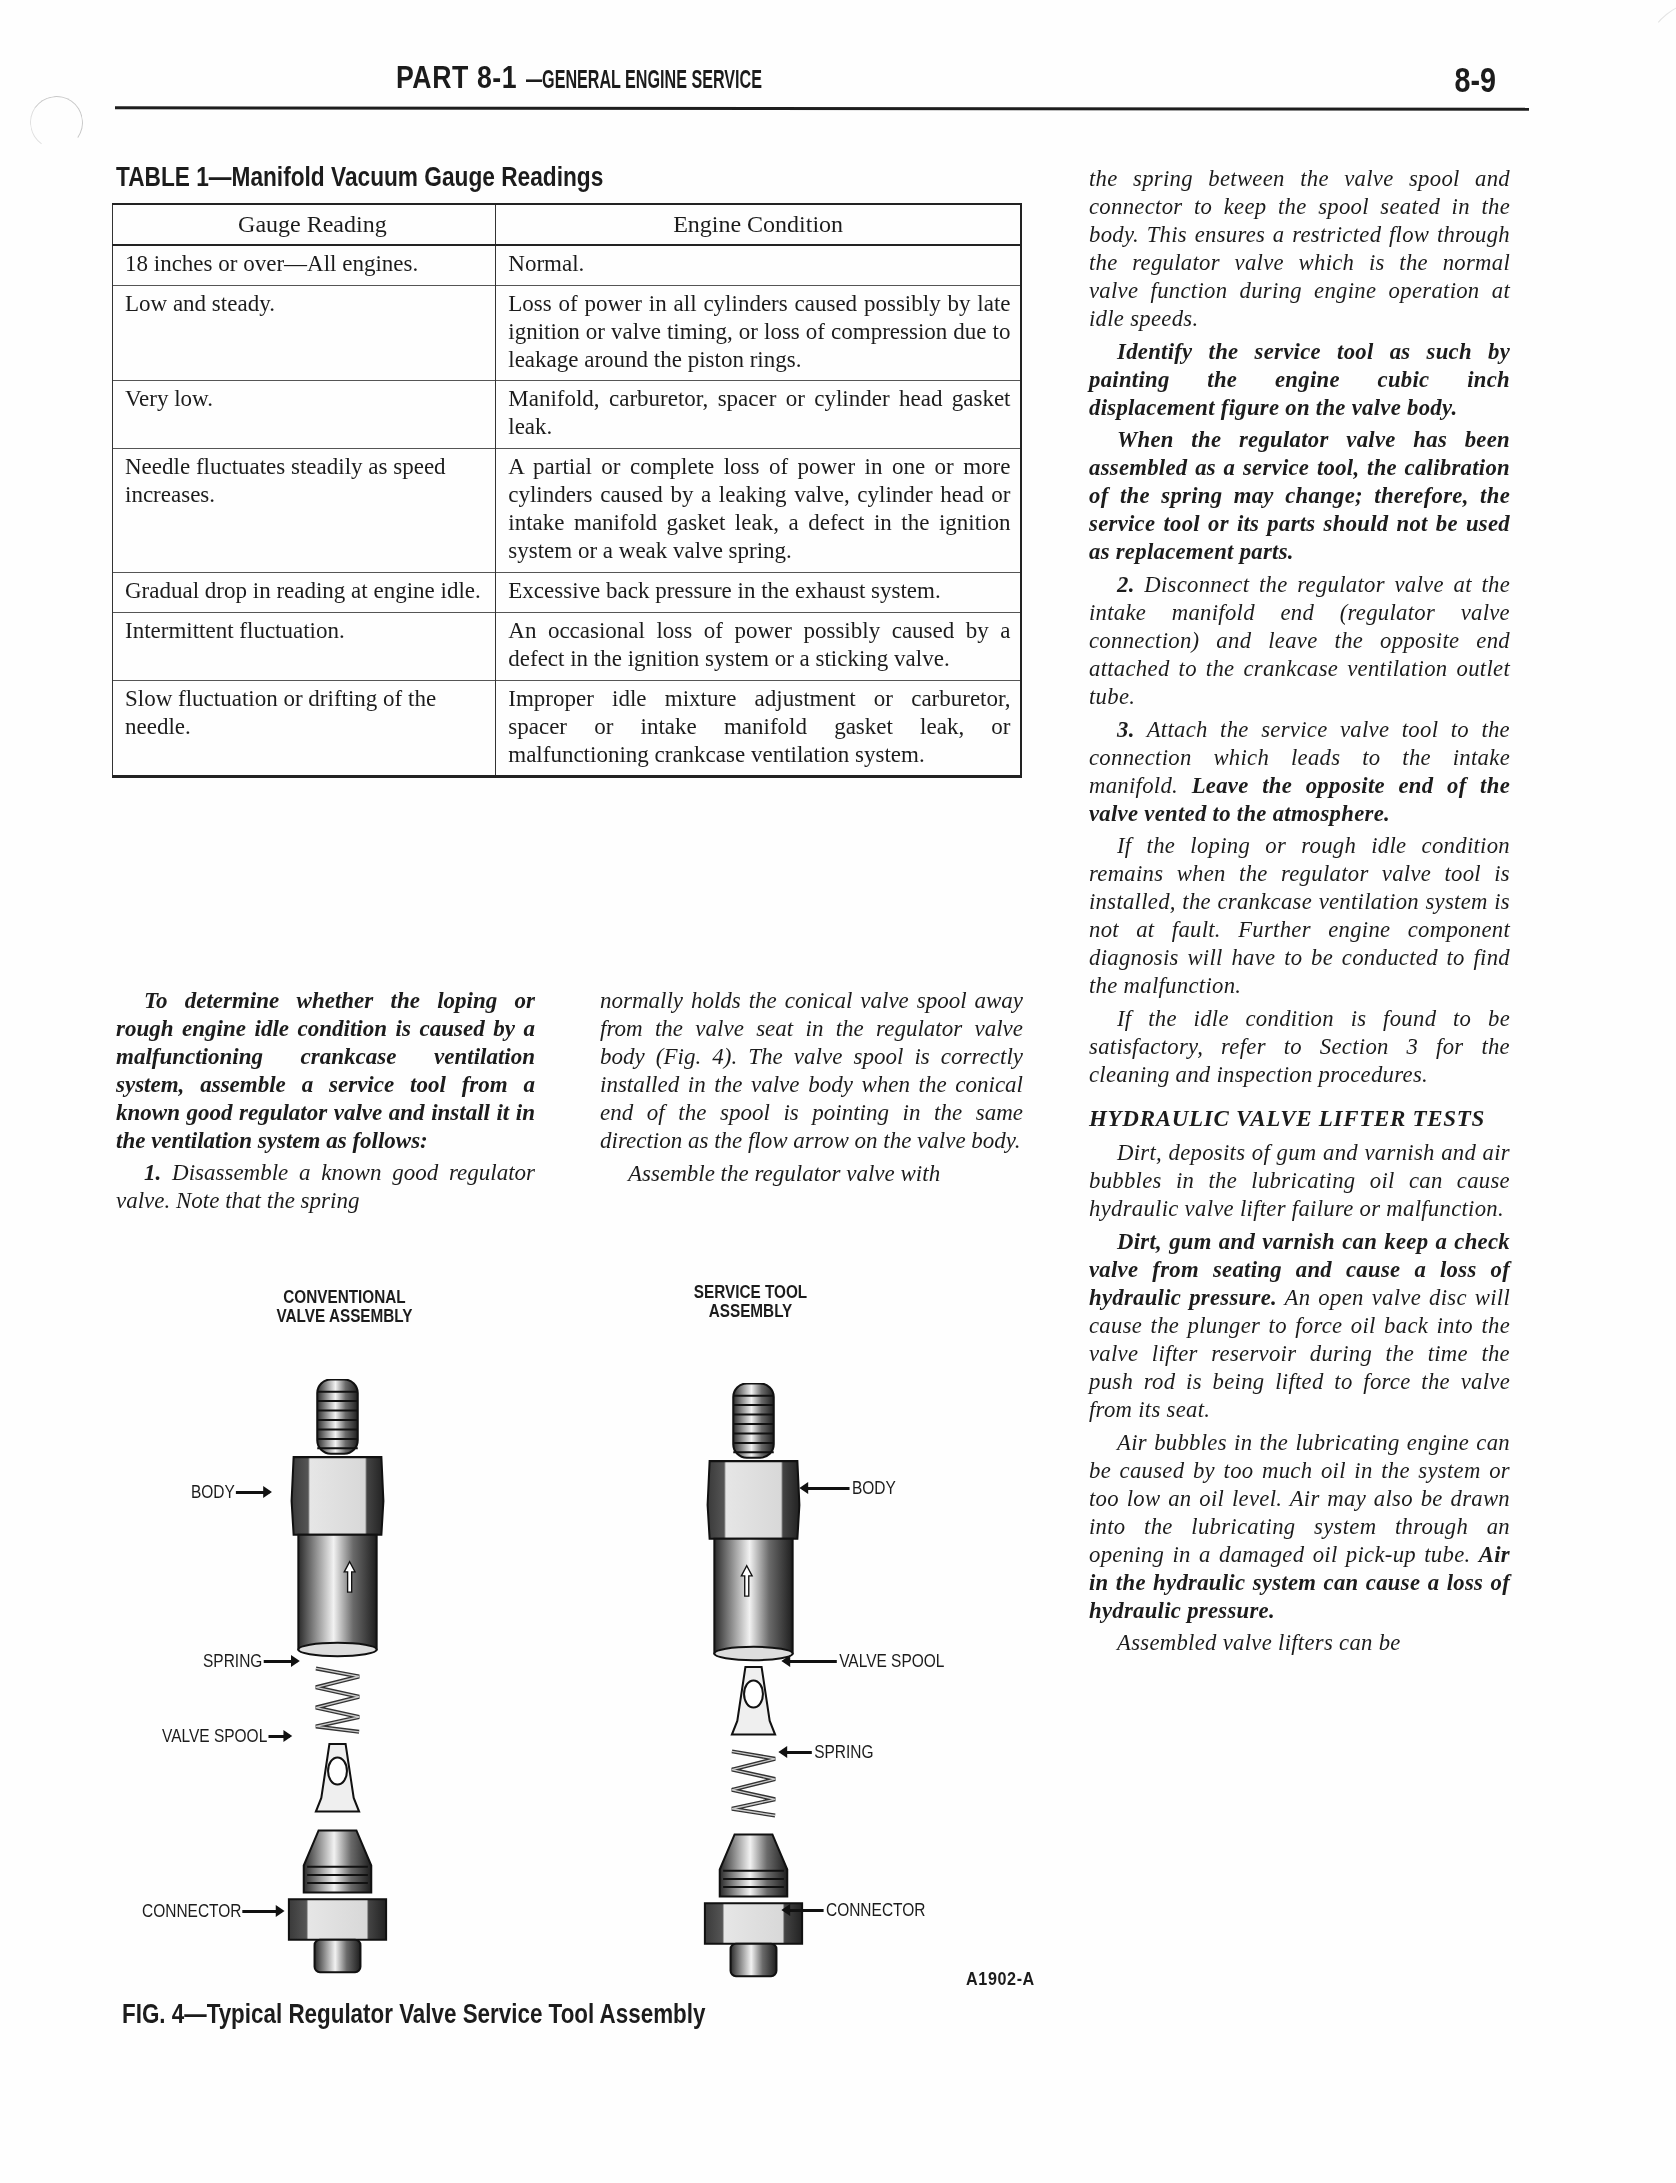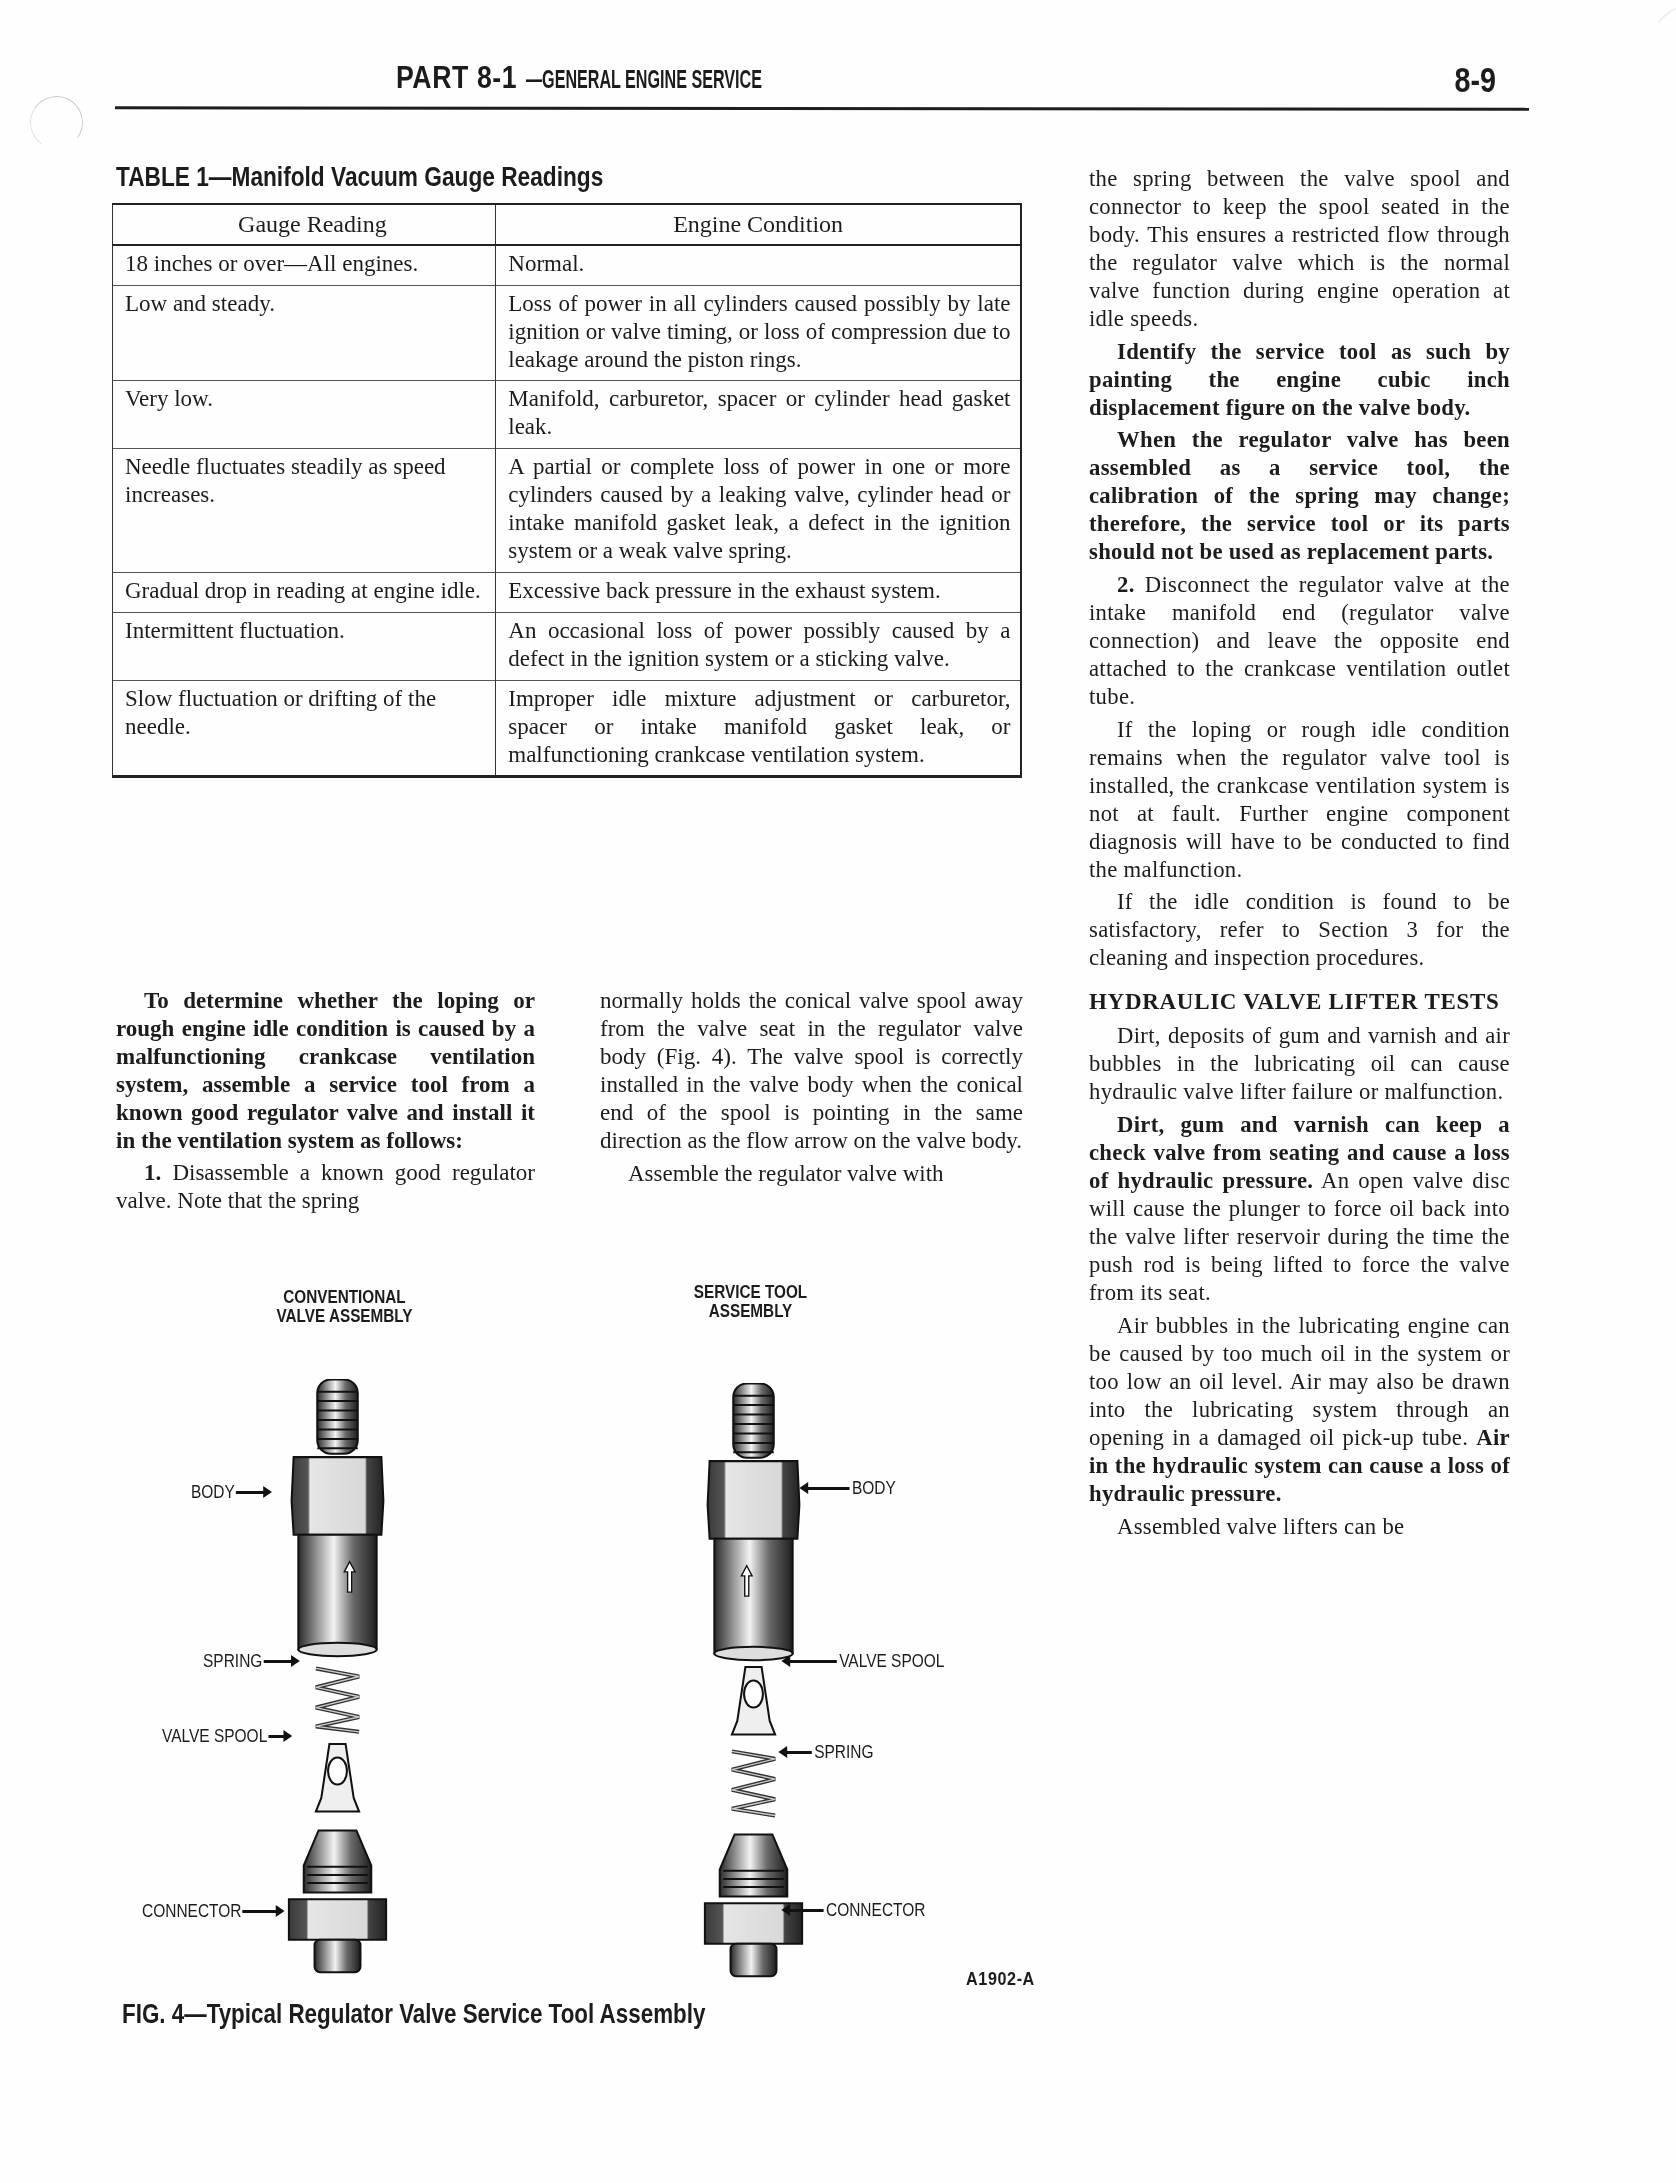--- a/index.html
+++ b/index.html
@@ -26,21 +26,21 @@
   .vac-table th { font-weight: normal; text-align: center; border-top: 2.7px solid #222; border-bottom: 2.7px solid #222; padding: 5.4px 9.5px; font-size: 24px; }
   .vac-table td { vertical-align: top; padding: 4px 9.5px 6.8px 12px; border-top: 1.4px solid #555; text-align: justify; }
   .vac-table td.c1 { width: 362px; border-right: 1.4px solid #333; text-align: left; }
   .vac-table td.c2 { width: 504px; }
   .vac-table tr td:first-child, .vac-table tr th:first-child { border-left: 1.4px solid #333; }
   .vac-table tr td:last-child, .vac-table tr th:last-child { border-right: 2px solid #222; }
   .vac-table th:first-child { border-right: 1.4px solid #333; padding-left: 26px; }
   .vac-table tr.last td { border-bottom: 3.4px solid #222; margin-left: 48px; }
 
   
-  .col { font-size: 23px; line-height: 28px; text-align: justify; }
+  .col { font-size: 23px; line-height: 28px; text-align: justify; font-style: italic; }
   .col p { margin: 0 0 4px 0; text-indent: 28px; }
   .col p.noindent { text-indent: 0; }
   .col b { font-weight: bold; }
   .col-a { left: 116px; top: 987px; width: 419px; }
   .col-b { left: 600px; top: 987px; width: 423px; }
   .col-r { left: 1089px; top: 165px; width: 421px; font-size: 22.7px; line-height: 28px; font-family: "Liberation Serif", "DejaVu Serif", serif; letter-spacing: 0.3px; }
   .col-r p { margin: 0 0 4.7px 0; }
   .col-r h3 { margin: 16px 0 7px 0; font-size: 23px; line-height: 27px; font-weight: bold; letter-spacing: 0.7px; text-align: left; text-indent: 0; }
 
   
@@ -118,20 +118,21 @@
 <div class="abs col col-b">
   <p class="noindent">normally holds the conical valve spool away from the valve seat in the regulator valve body (Fig. 4). The valve spool is correctly installed in the valve body when the conical end of the spool is pointing in the same direction as the flow arrow on the valve body.</p>
   <p style="margin-top:5.4px">Assemble the regulator valve with</p>
 </div>
 
 <div class="abs col col-r">
   <p class="noindent">the spring between the valve spool and connector to keep the spool seated in the body. This ensures a restricted flow through the regulator valve which is the normal valve function during engine operation at idle speeds.</p>
   <p><b>Identify the service tool as such by painting the engine cubic inch displacement figure on the valve body.</b></p>
   <p><b>When the regulator valve has been assembled as a service tool, the calibration of the spring may change; therefore, the service tool or its parts should not be used as replacement parts.</b></p>
   <p><b>2.</b><span> Disconnect the regulator valve at the intake manifold end (regulator valve connection) and leave the opposite end attached to the crankcase ventilation outlet tube.</span></p>
+  <p><b>3.</b><span> Attach the service valve tool to the connection which leads to the intake manifold. </span><b>Leave the opposite end of the valve vented to the atmosphere.</b></p>
   <p>If the loping or rough idle condition remains when the regulator valve tool is installed, the crankcase ventilation system is not at fault. Further engine component diagnosis will have to be conducted to find the malfunction.</p>
   <p>If the idle condition is found to be satisfactory, refer to Section 3 for the cleaning and inspection procedures.</p>
   <h3>HYDRAULIC VALVE LIFTER TESTS</h3>
   <p>Dirt, deposits of gum and varnish and air bubbles in the lubricating oil can cause hydraulic valve lifter failure or malfunction.</p>
   <p><b>Dirt, gum and varnish can keep a check valve from seating and cause a loss of hydraulic pressure.</b><span> An open valve disc will cause the plunger to force oil back into the valve lifter reservoir during the time the push rod is being lifted to force the valve from its seat.</span></p>
   <p><span>Air bubbles in the lubricating engine can be caused by too much oil in the system or too low an oil level. Air may also be drawn into the lubricating system through an opening in a damaged oil pick-up tube. </span><b>Air in the hydraulic system can cause a loss of hydraulic pressure.</b></p>
   <p>Assembled valve lifters can be</p>
 </div>
 
 <div class="abs fig-label fig-head-left">

